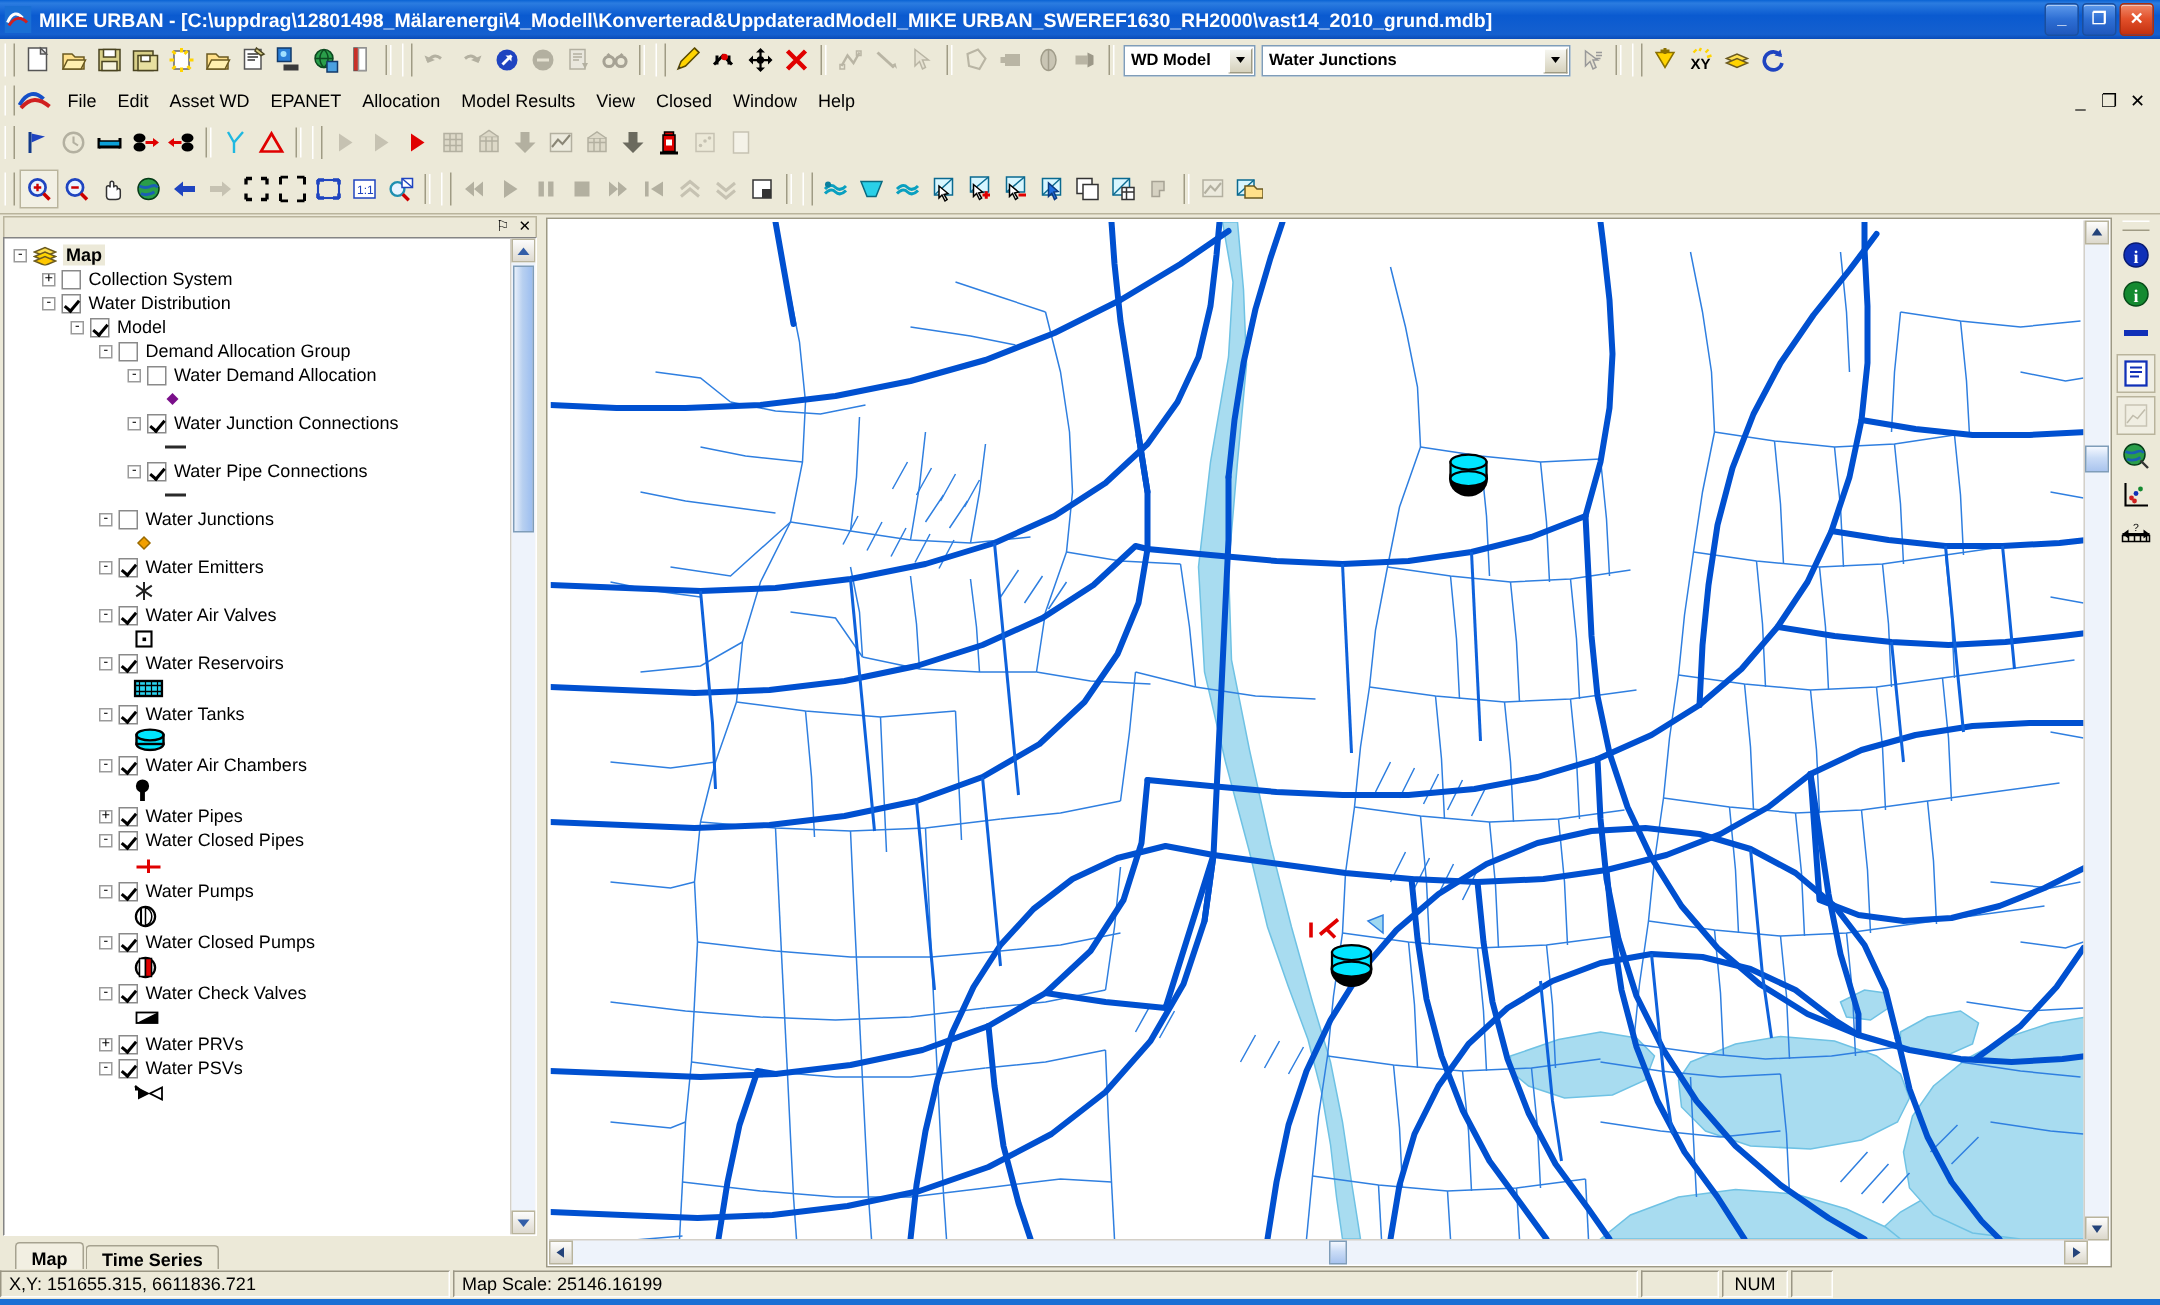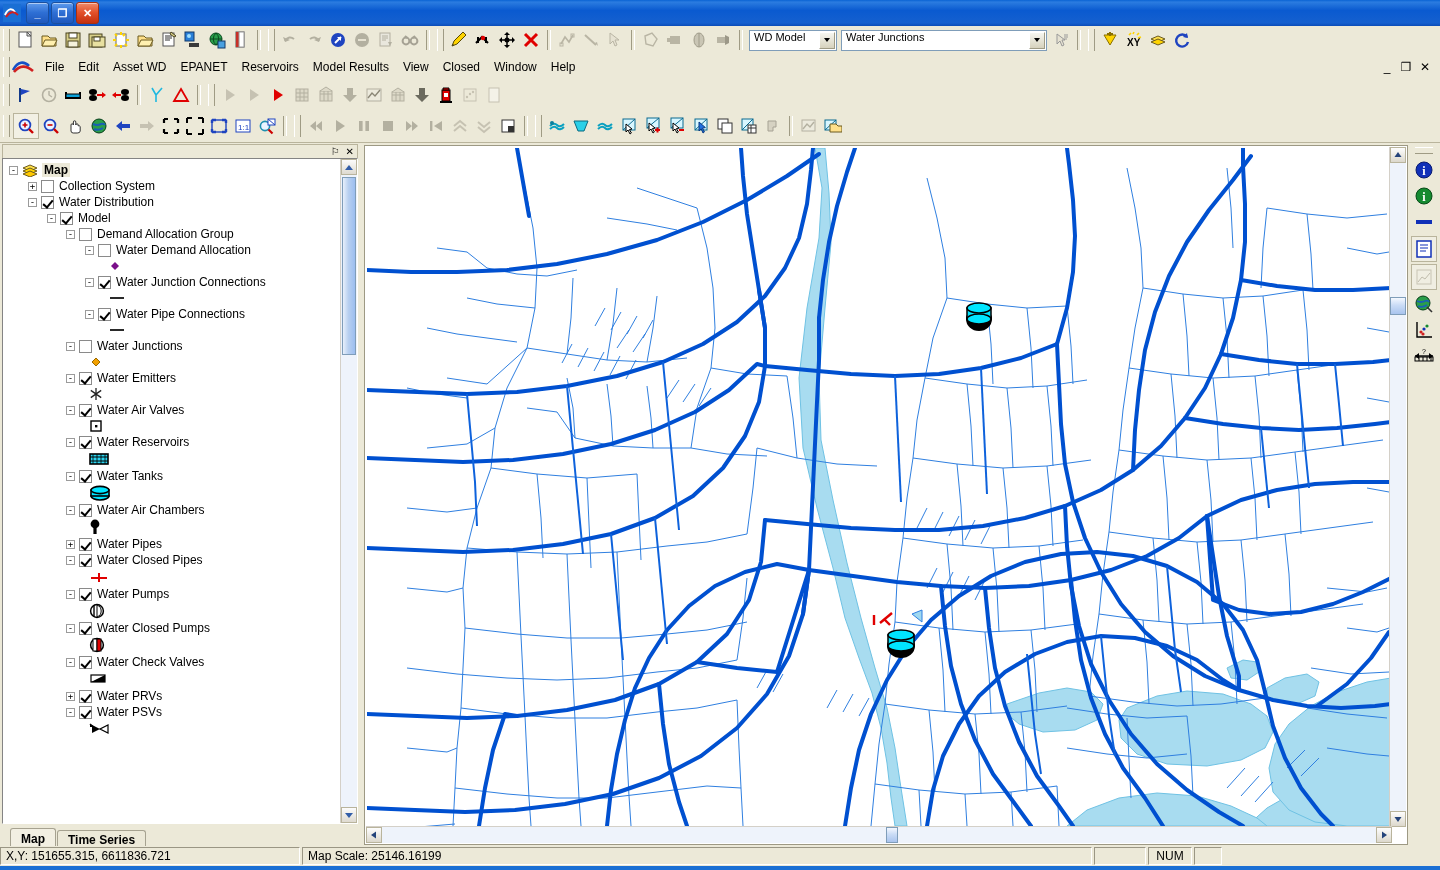--- a/index.html
+++ b/index.html
@@ -50,22 +50,22 @@
     box-sizing:border-box;}
   .tbbtn{
     width:24px;height:24px;flex:0 0 auto;
     display:flex;align-items:center;justify-content:center;
     position:relative;
   }
   .sep{width:2px;height:20px;margin:0 4px;flex:0 0 auto;
     border-left:1px solid #9f9b84;border-right:1px solid #fff;}
   .combo{
     height:19px;border:1px solid #7f9db9;background:#fff;
-    display:flex;flex:0 0 auto;margin:0 2px;
-    font-size:11px;color:#000;
+    display:flex;align-items:center;flex:0 0 auto;margin:0 2px;
+    font-size:11px;color:#000;font-weight:bold;
   }
   .combo .ctext{padding-left:4px;flex:1 1 auto;white-space:nowrap;overflow:hidden;}
   .combo .carrow{
     width:16px;height:17px;margin:1px;flex:0 0 auto;
     background:linear-gradient(to bottom,#f6f6f0,#d6d2bd);
     border:1px solid #9f9b84;border-top-color:#fff;border-left-color:#fff;
     display:flex;align-items:center;justify-content:center;box-sizing:border-box;
   }
   .carrow i{
     display:block;width:0;height:0;border-left:3px solid transparent;
@@ -224,20 +224,21 @@
 <div class="app">
 
   <div class="titlebar">
     <span class="tb-icon">
       <svg width="18" height="18" viewBox="0 0 18 18">
         <rect x="0" y="0" width="18" height="18" fill="#1a6fd4"></rect>
         <path d="M2 11 C5 4, 9 4, 12 8" stroke="#ffffff" stroke-width="2" fill="none"></path>
         <path d="M3 13 C7 7, 11 7, 15 11" stroke="#d02020" stroke-width="2" fill="none"></path>
       </svg>
     </span>
+    <span class="tb-text">MIKE URBAN - [C:\uppdrag\12801498_Mälarenergi\4_Modell\Konverterad&amp;UppdateradModell_MIKE URBAN_SWEREF1630_RH2000\vast14_2010_grund.mdb]</span>
     <span class="winbtns">
       <span class="winbtn">_</span>
       <span class="winbtn">❐</span>
       <span class="winbtn close">✕</span>
     </span>
   </div>
 
   <div class="toolbar">
     <span class="grip"></span>
 
@@ -484,21 +485,21 @@
     <span class="mdi-logo">
       <svg width="22" height="18" viewBox="0 0 22 18">
         <path d="M1 12 C6 3, 12 3, 17 8" stroke="#1550c8" stroke-width="2.6" fill="none"></path>
         <path d="M2 14 C8 7, 14 7, 21 13" stroke="#d02020" stroke-width="2.6" fill="none"></path>
       </svg>
     </span>
     <span class="menuitem"><span>File</span></span>
     <span class="menuitem"><span>Edit</span></span>
     <span class="menuitem"><span>Asset WD</span></span>
     <span class="menuitem"><span>EPANET</span></span>
-    <span class="menuitem"><span>Reservoirs</span></span>
+    <span class="menuitem"><span>Allocation</span></span>
     <span class="menuitem"><span>Model Results</span></span>
     <span class="menuitem"><span>View</span></span>
     <span class="menuitem"><span>Closed</span></span>
     <span class="menuitem"><span>Window</span></span>
     <span class="menuitem"><span>Help</span></span>
     <span class="mdibtns">
       <span class="mdibtn">_</span>
       <span class="mdibtn">❐</span>
       <span class="mdibtn">✕</span>
     </span>

